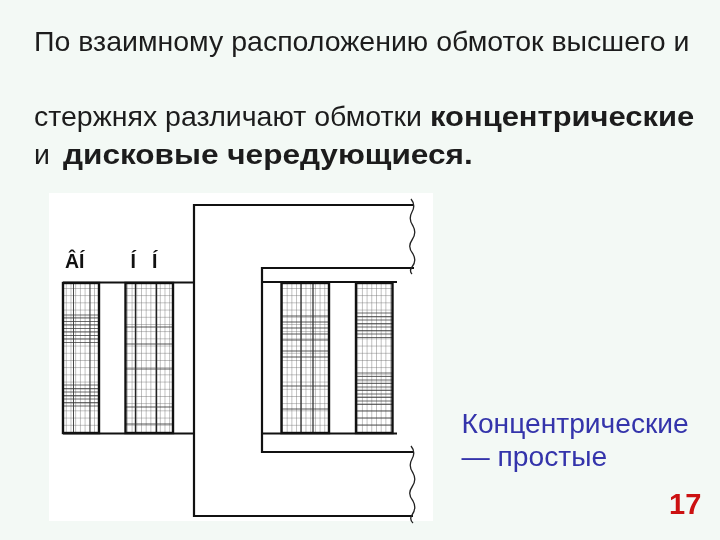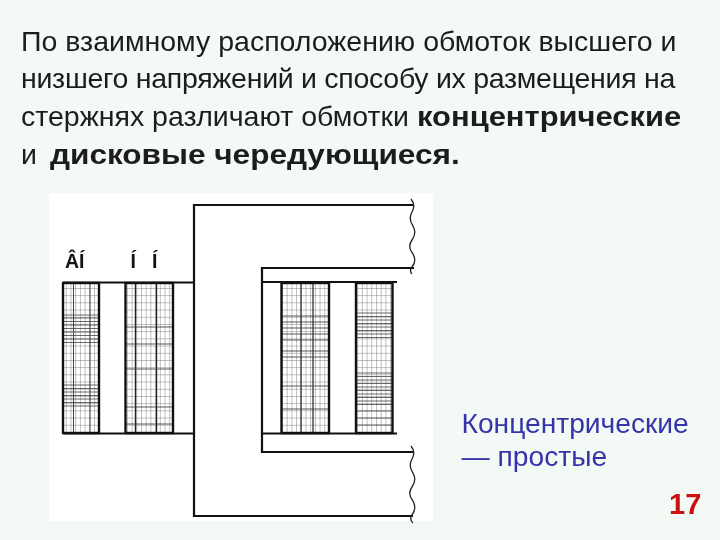--- a/index.html
+++ b/index.html
@@ -1,27 +1,27 @@
 <!DOCTYPE html>
 <html><head>
 <meta charset="utf-8">
 <style>
 html,body{margin:0;padding:0}
 body{width:720px;height:540px;background:#f3f9f5;font-family:"Liberation Sans",sans-serif;overflow:hidden;position:relative}
-.para{position:absolute;left:21px;top:22.6px;font-size:28.5px;line-height:37.8px;color:#1c1c1c;white-space:nowrap}
+.para{position:absolute;left:34px;top:22.6px;font-size:28.5px;line-height:37.8px;color:#1c1c1c;white-space:nowrap}
 .para .b3{font-weight:bold;display:inline-block;transform:scaleX(1.085);transform-origin:0 50%}
 .para .b4{font-weight:bold;display:inline-block;transform:scaleX(1.107);transform-origin:0 50%;margin-left:5px}
 .para .l2{letter-spacing:-0.28px}
 .cap{position:absolute;left:461.5px;top:407px;font-size:28.2px;line-height:33.4px;color:#3434ab;white-space:nowrap}
 .pg{position:absolute;left:669px;top:488px;font-size:29px;font-weight:bold;color:#cc1111}
 </style>
 </head>
 <body>
 
-<div class="para">По взаимному расположению обмоток высшего и<br><span class="l2">низшего напряжений и способу их размещения на</span><br>стержнях различают обмотки <span class="b3">концентрические</span><br>и <span class="b4">дисковые чередующиеся.</span></div>
+<div class="para">По взаимному расположению обмоток высшего и<br><br>стержнях различают обмотки <span class="b3">концентрические</span><br>и <span class="b4">дисковые чередующиеся.</span></div>
 
 <svg width="720" height="540" viewBox="0 0 720 540" style="position:absolute;left:0;top:0">
 <defs>
 <pattern id="grid" width="4.7" height="7.2" patternUnits="userSpaceOnUse">
 <rect width="4.7" height="7.2" fill="#ffffff"></rect>
 <path d="M0.3,0 V7.2 M0,0.3 H4.7" stroke="#6a6a6a" stroke-width="0.5" fill="none"></path>
 </pattern>
 </defs>
 
 <rect x="49" y="193" width="384" height="328" fill="#ffffff"></rect>

